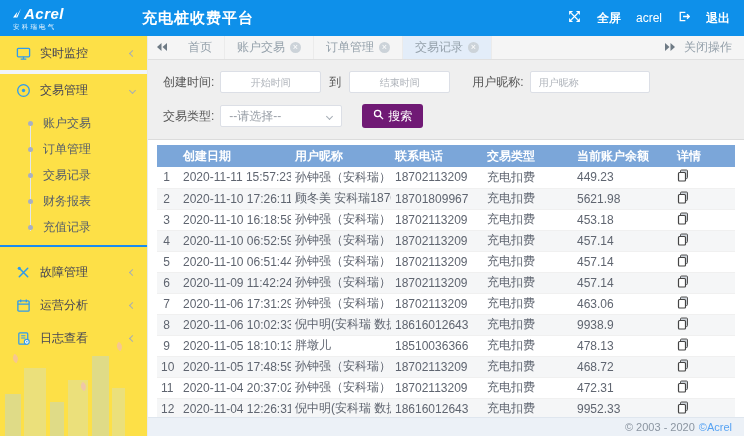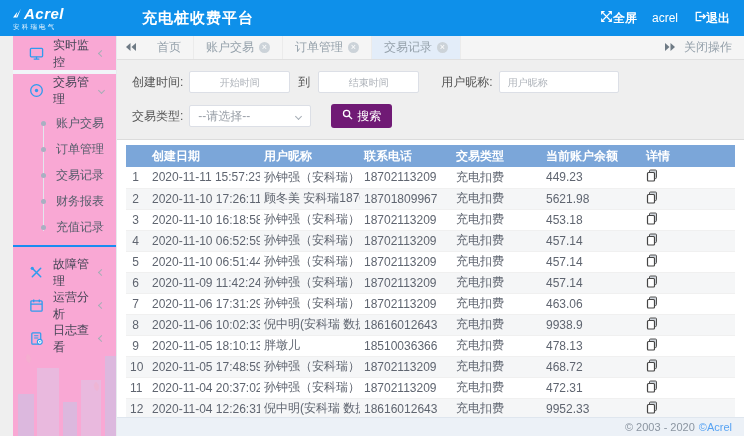--- a/index.html
+++ b/index.html
@@ -10,28 +10,28 @@
 
   
   .app-header { height:36px; flex:none; background:#0e90ea; display:flex; align-items:center; color:#fff; }
   .logo { width:132px; padding-left:13px; display:flex; flex-direction:column; justify-content:center; }
   .brand-row { display:flex; align-items:center; gap:3px; }
   .swoosh { width:8px; height:9px; background:#fff; clip-path:polygon(0 100%,55% 35%,35% 100%,100% 0,55% 100%); }
   .brand { font-style:italic; font-weight:bold; font-size:15px; letter-spacing:.5px; }
   .brand-sub { font-size:6.5px; letter-spacing:2.2px; opacity:.95; margin-top:1px; }
   .app-title { font-size:15px; font-weight:bold; margin-left:10px; letter-spacing:1px; }
   .header-right { margin-left:auto; display:flex; align-items:center; gap:15px; padding-right:14px; }
-  .header-item { display:flex; align-items:center; gap:0; cursor:pointer; font-weight:bold; }
+  .header-item { display:flex; align-items:center; gap:16px; cursor:pointer; font-weight:bold; }
   .header-user { font-weight:normal; }
 
   
   .main { flex:1; display:flex; min-height:0; }
 
   
-  .sidebar { width:104px; flex:none; background:#f9a8d4; border-right:1px solid #e7eaee; position:relative; overflow:hidden;margin-left:13px; }
+  .sidebar { width:148px; flex:none; background:#fde047; border-right:1px solid #e7eaee; position:relative; overflow:hidden; }
   .menu { position:relative; z-index:2; padding-top:1px; }
   .side-item { height:33px; display:flex; align-items:center; padding:0 12px 0 15px; color:#445; cursor:pointer; }
   .side-item .icon { width:16px; height:16px; margin-right:9px; flex:none; display:flex; align-items:center; justify-content:center; }
   .side-label { flex:1; }
   .group-gap { height:4px; background:#f1f5f9; }
   .chev { width:5px; height:5px; border-left:1px solid #a6adb6; border-bottom:1px solid #a6adb6; flex:none; }
   .chev-left { transform:rotate(45deg); }
   .chev-down { transform:rotate(-45deg); border-color:#a6adb6; }
   .submenu { position:relative; padding:3px 0 5px; }
   .submenu::before { content:''; position:absolute; left:30px; top:14px; bottom:14px; width:1px; background:#e2e6ed; }

